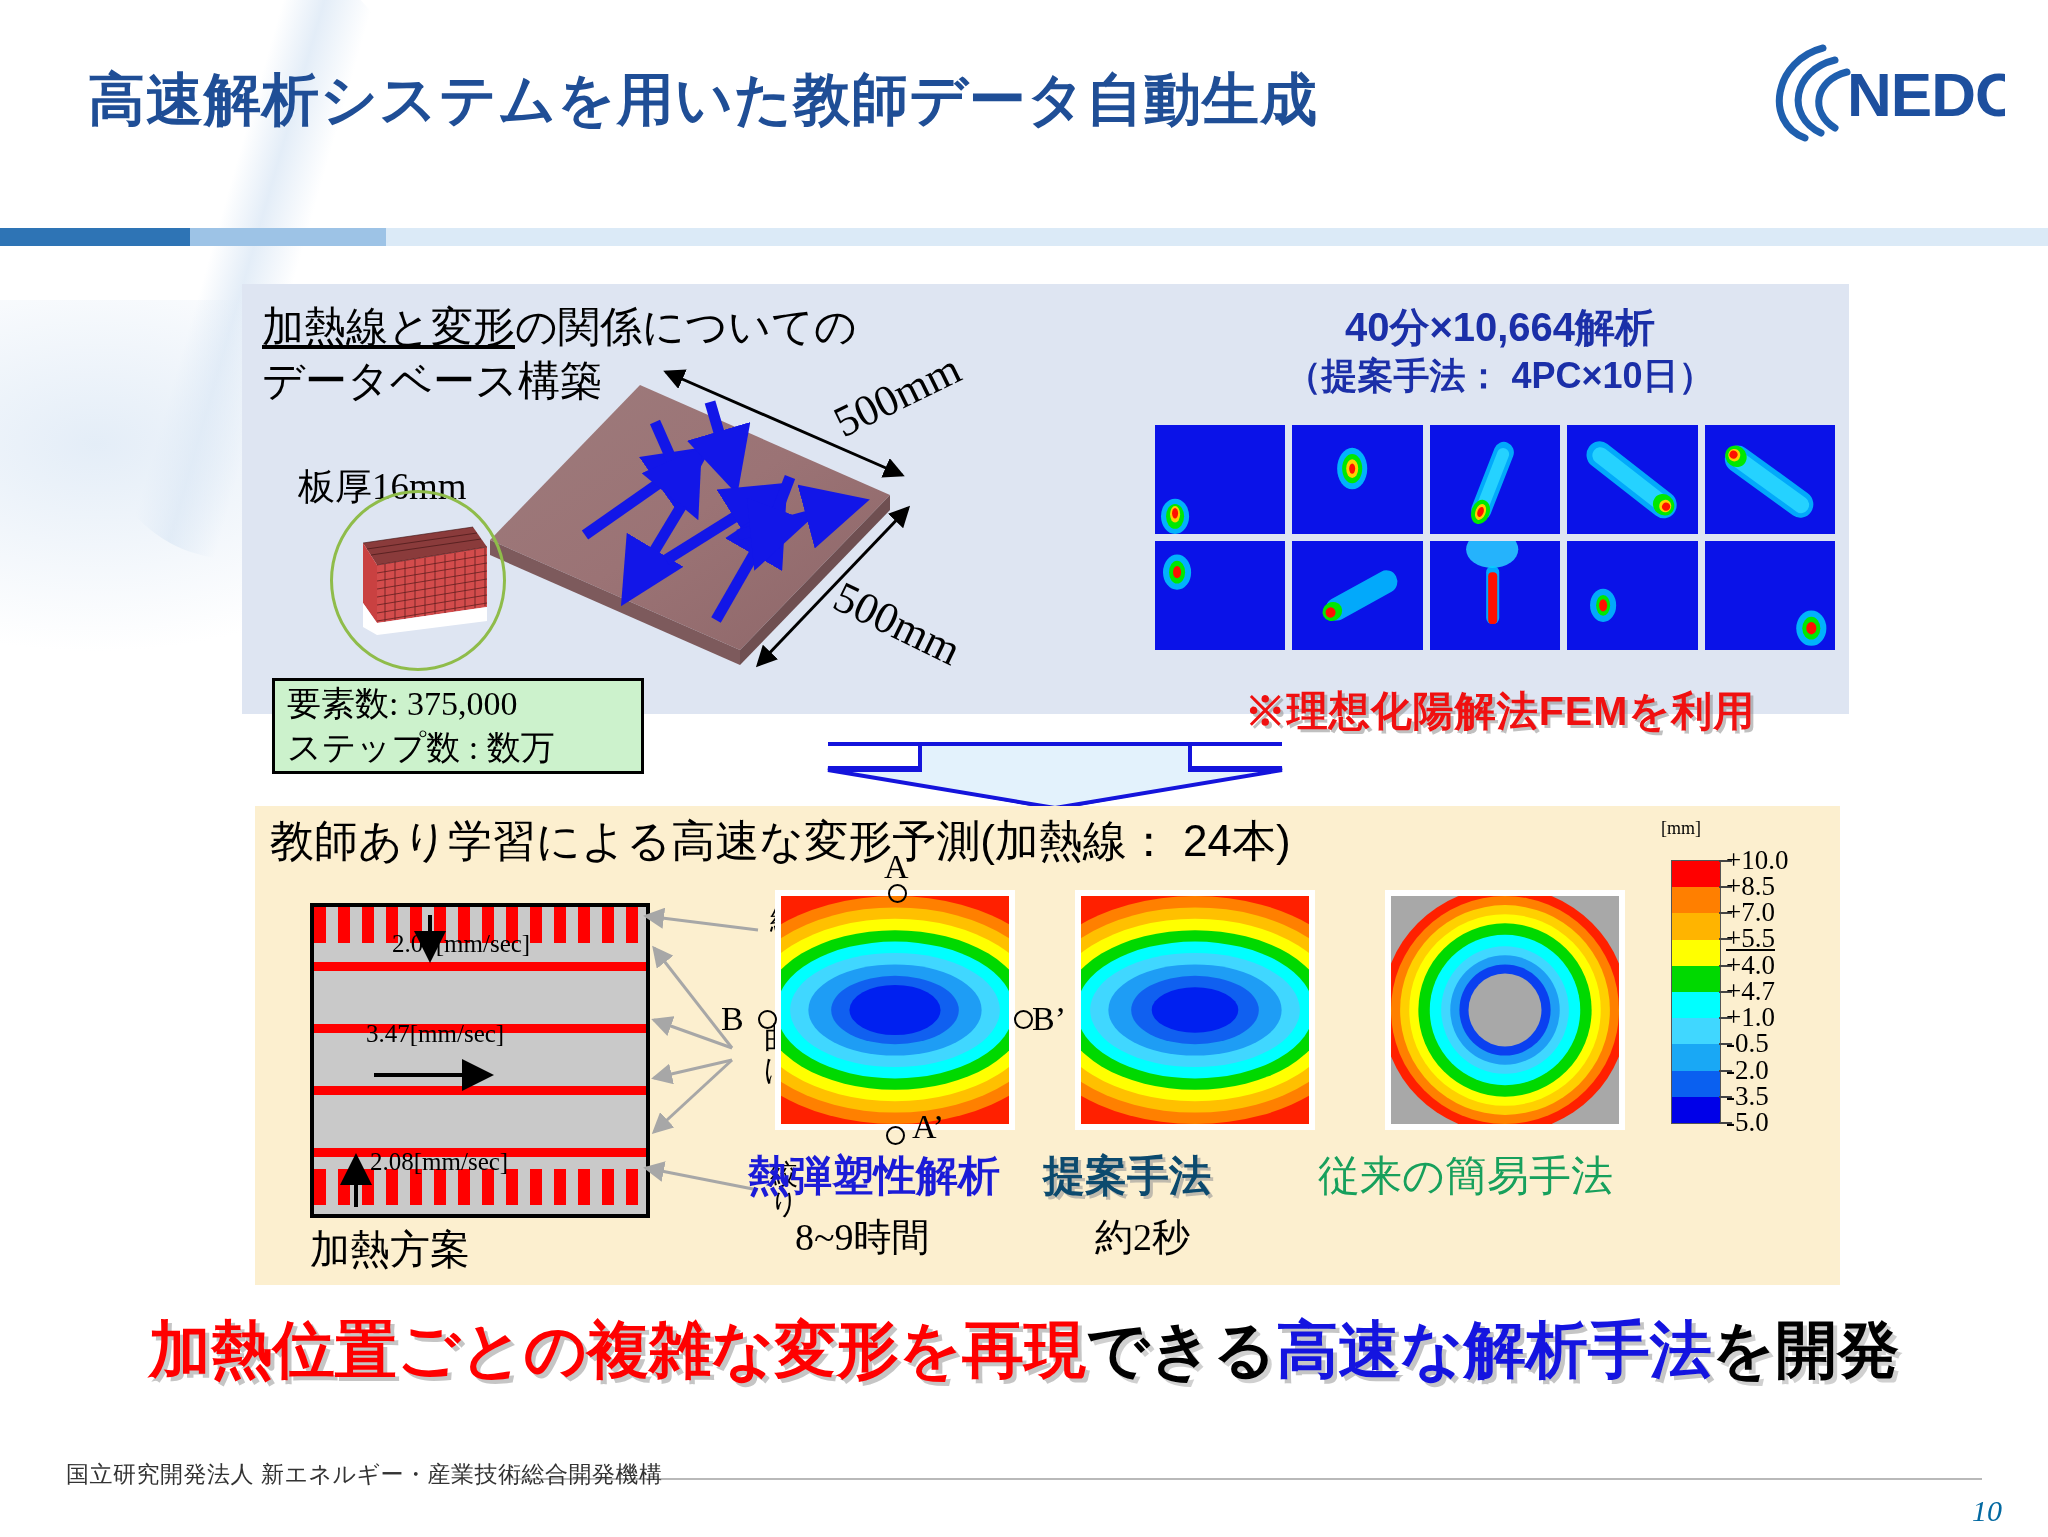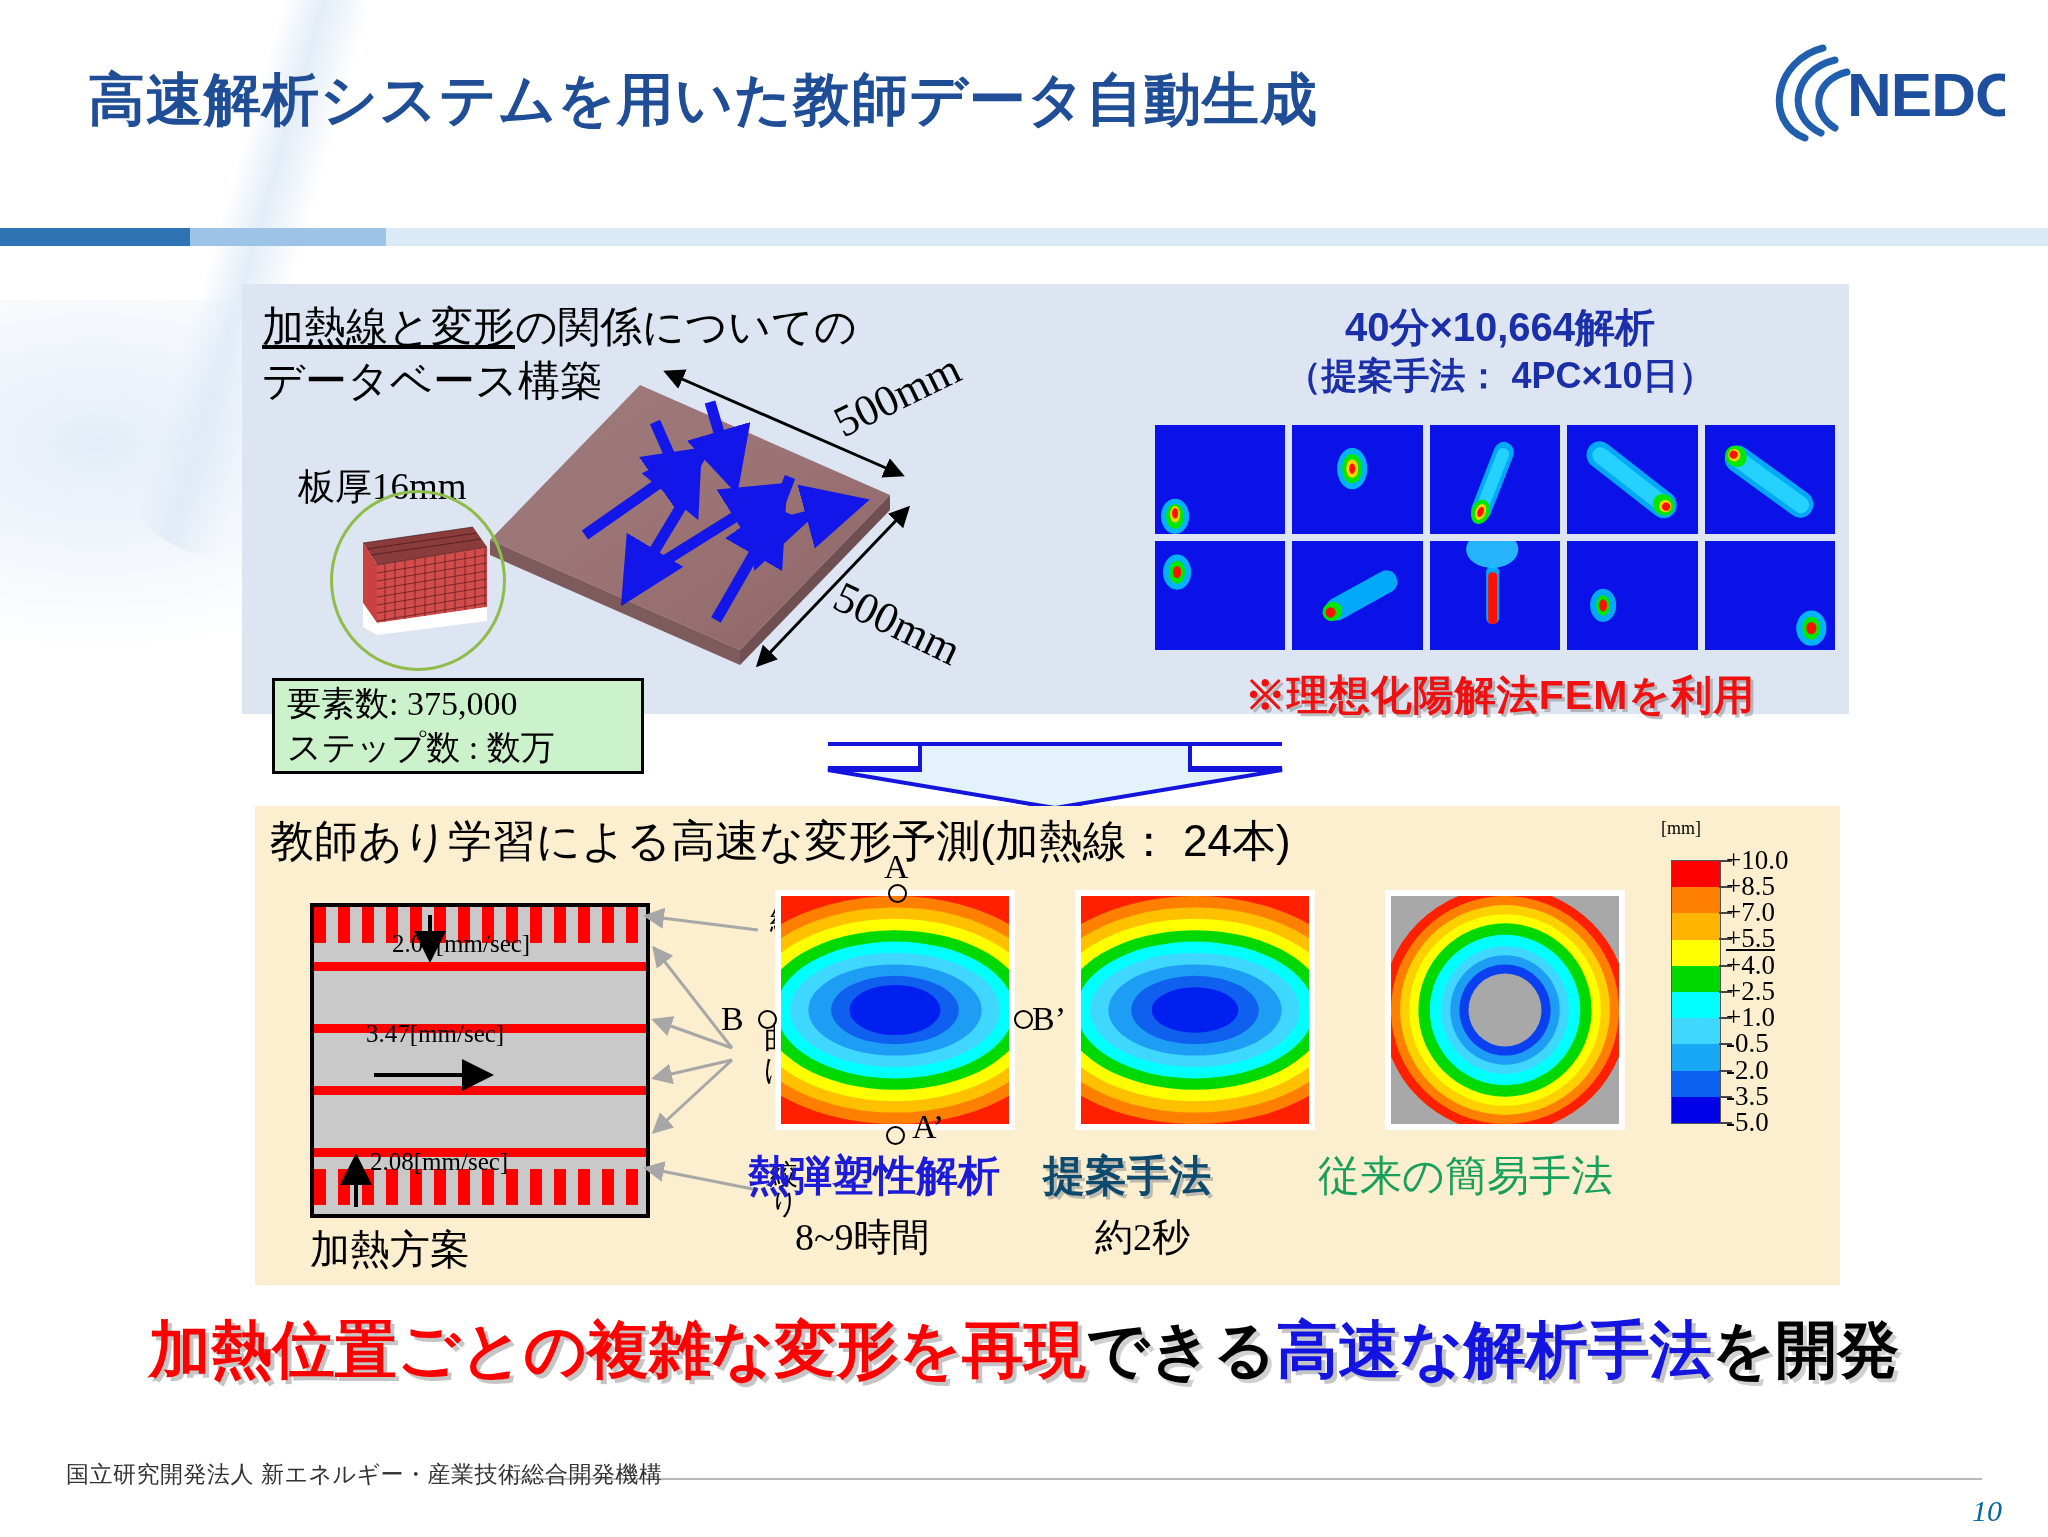--- a/index.html
+++ b/index.html
@@ -63,21 +63,21 @@
     font-family:"Liberation Serif",serif;transform:rotate(26deg);color:#000;}
 
   .ana-count{position:absolute;left:1240px;top:302px;width:520px;text-align:center;
     font-size:40px;font-weight:bold;color:#1b2fa8;line-height:1.28;}
   .ana-sub{font-size:36px;font-weight:bold;color:#1b2fa8;}
 
   .thumbs{position:absolute;left:1155px;top:425px;width:680px;height:225px;
     display:grid;grid-template-columns:repeat(5,1fr);grid-template-rows:repeat(2,1fr);
     gap:7px;}
   .th{background:#0a12e8;position:relative;overflow:hidden;}
-  .fem-note{position:absolute;left:1180px;top:668px;width:640px;text-align:center;
+  .fem-note{position:absolute;left:1180px;top:684px;width:640px;text-align:center;
     font-size:41px;font-weight:bold;color:#f01010;
     text-shadow:3px 3px 0 rgba(140,140,140,.55);letter-spacing:1px;}
 
   
   .down-arrow{position:absolute;left:820px;top:740px;width:470px;height:72px;}
 
   
   .panel-bot{
     position:absolute;left:255px;top:806px;width:1585px;height:479px;
     background:#fcefcf;
@@ -477,21 +477,21 @@
   <div class="tickmark" style="top:1043px;"></div>
   <div class="tickmark" style="top:1070px;"></div>
   <div class="tickmark" style="top:1096px;"></div>
   <div class="tickmark" style="top:1122px;"></div>
   <div class="legend-ticks">
     <span style="top:0px;">+10.0</span>
     <span style="top:26px;">+8.5</span>
     <span style="top:52px;">+7.0</span>
     <span style="top:78px;text-decoration:underline;">+5.5</span>
     <span style="top:105px;">+4.0</span>
-    <span style="top:131px;">+2.5</span>
+    <span style="top:131px;">+4.7</span>
     <span style="top:157px;">+1.0</span>
     <span style="top:183px;">-0.5</span>
     <span style="top:210px;">-2.0</span>
     <span style="top:236px;">-3.5</span>
     <span style="top:262px;">-5.0</span>
   </div>
 
   <div class="concl"><span class="r">加熱位置ごとの複雑な変形を再現</span><span class="k">できる</span><span class="b">高速な解析手法</span><span class="k">を開発</span></div>
 
   <div class="footer-line"></div>

